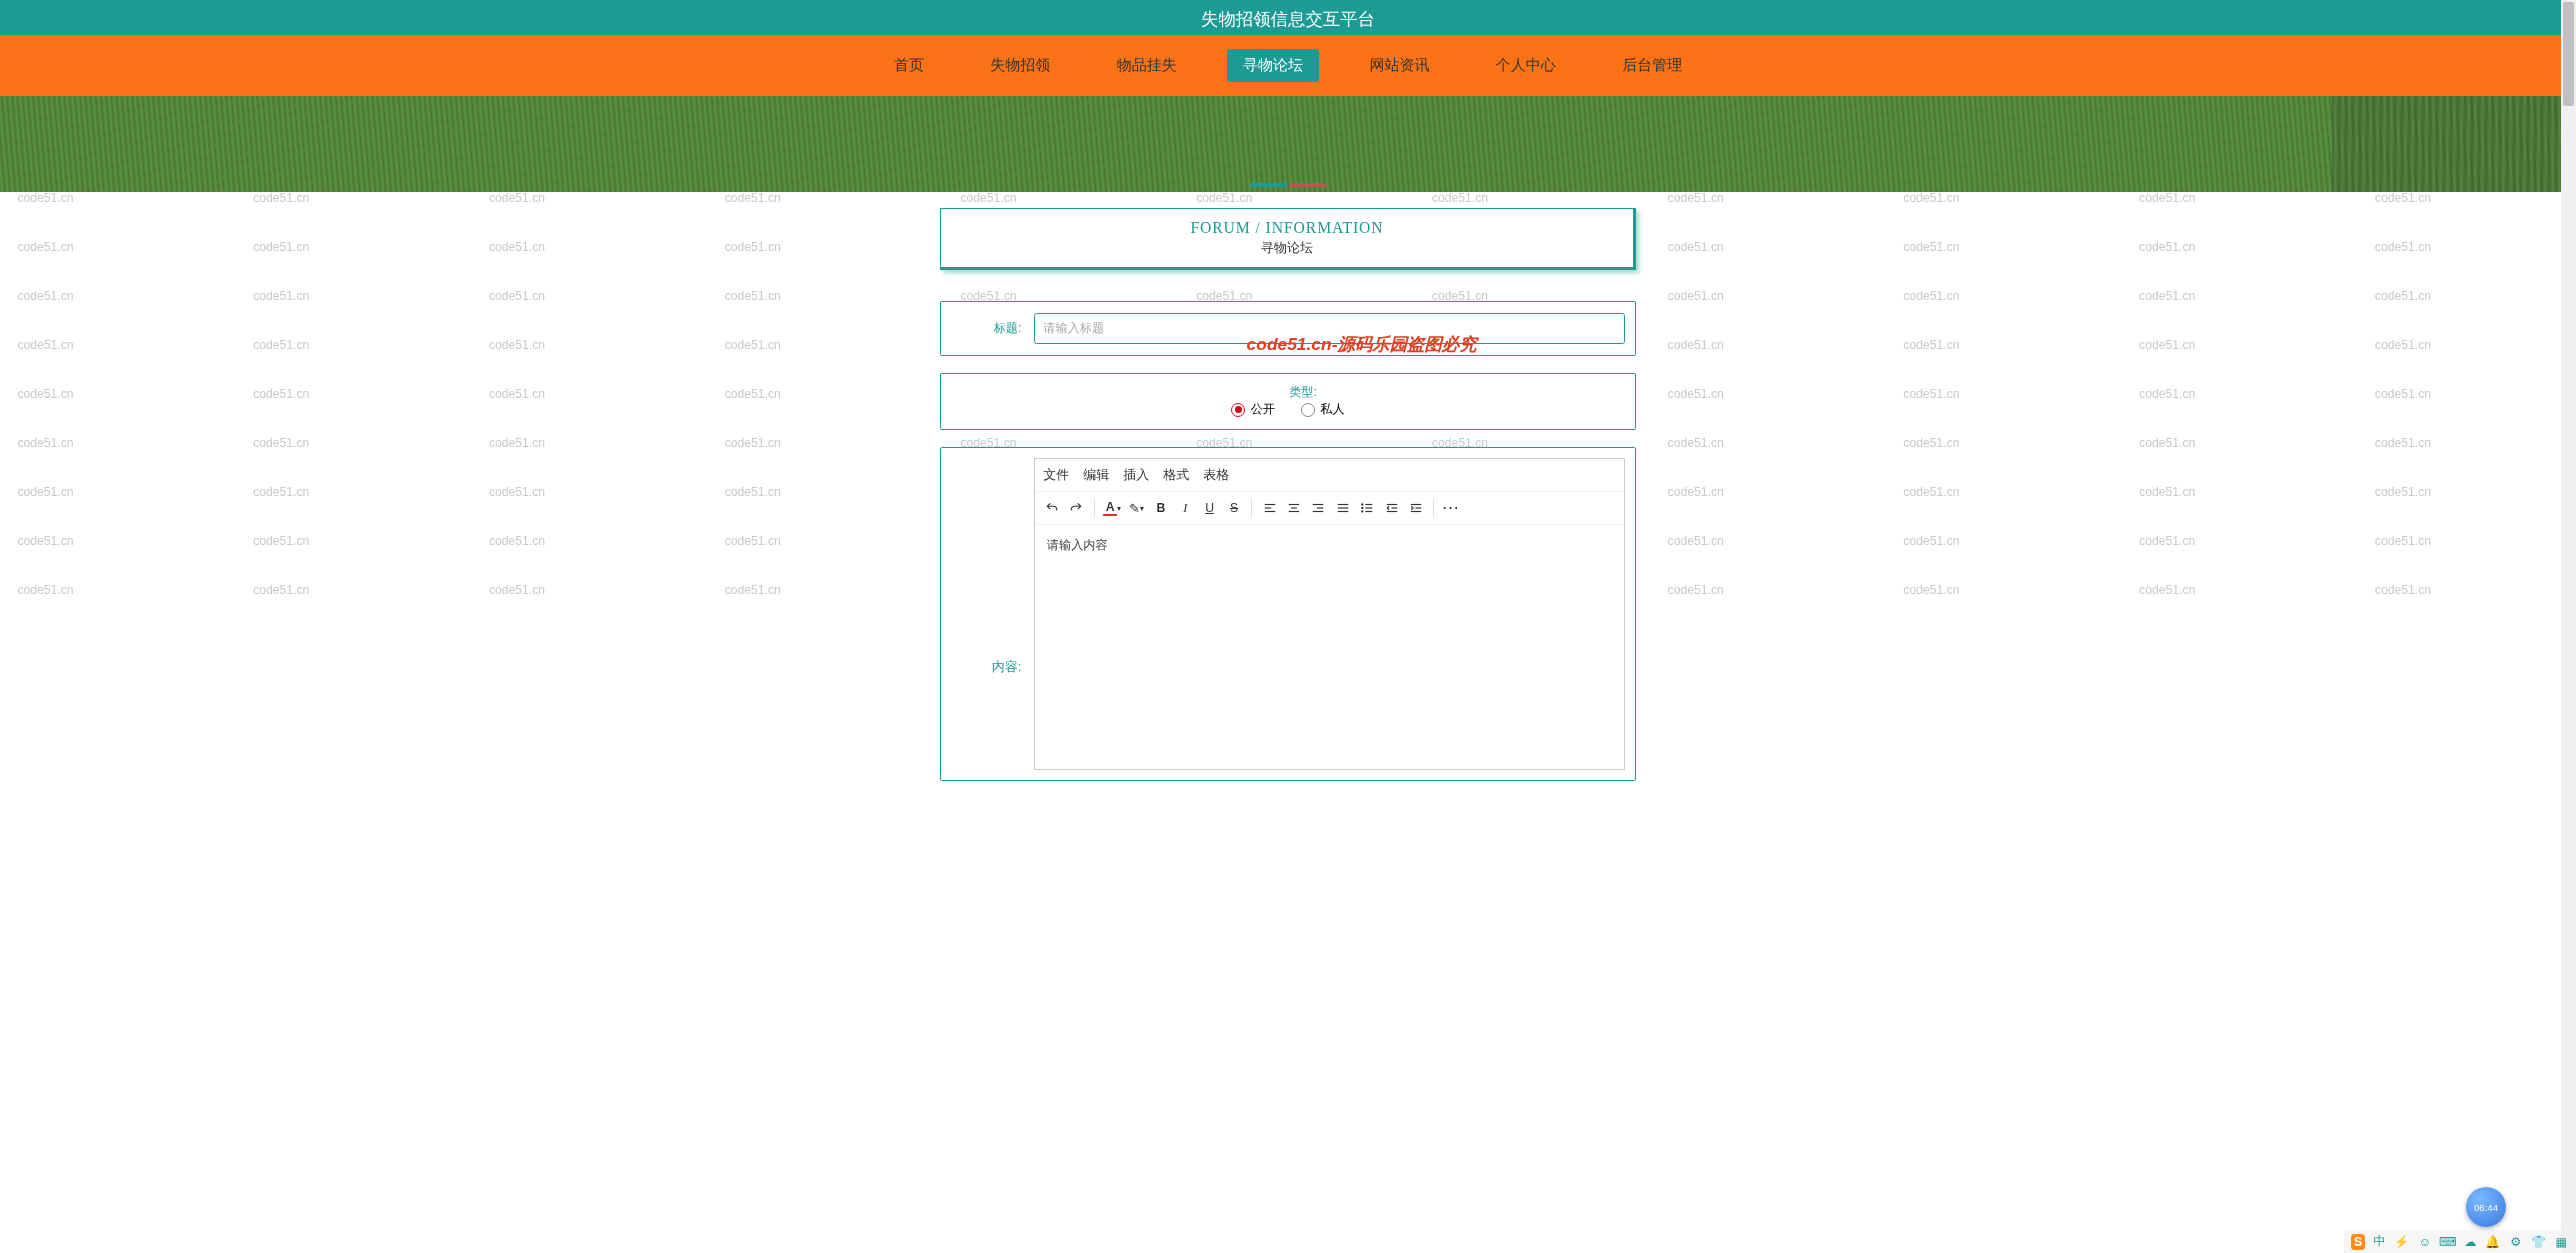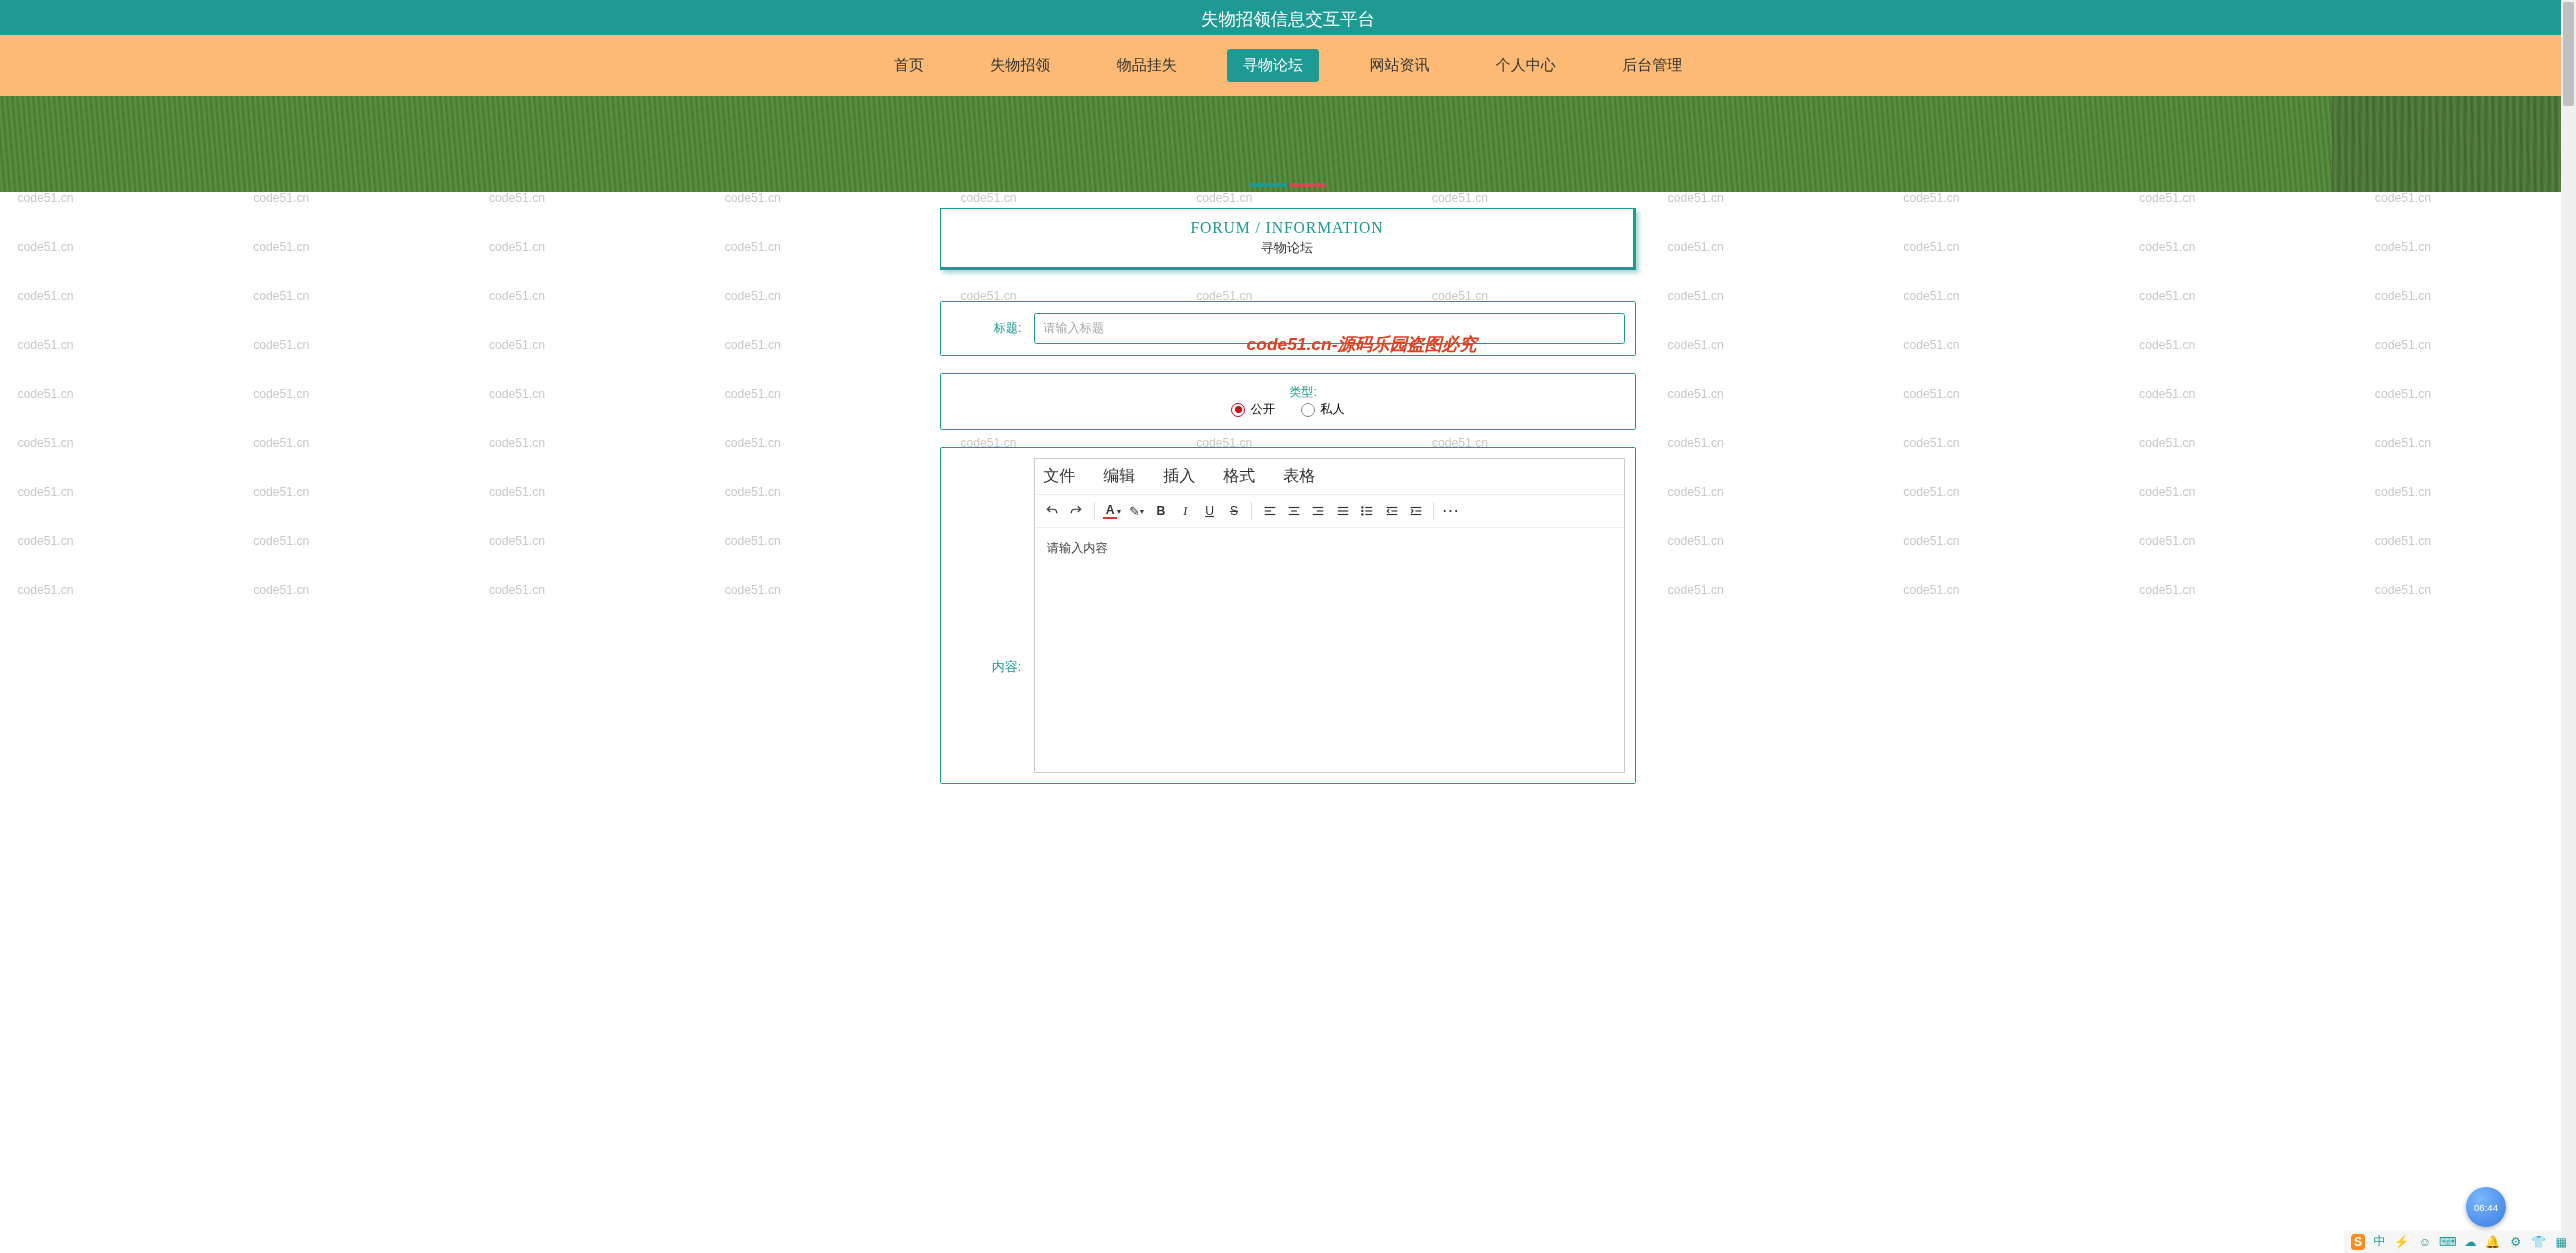--- a/index.html
+++ b/index.html
@@ -1,21 +1,21 @@
 <!DOCTYPE html>
 <html style="font-size:14px"><head>
 <meta charset="utf-8">
 <style>
 * { margin: 0; padding: 0; box-sizing: border-box; }
 body { font-family: "Microsoft YaHei", Arial, sans-serif; background: #fff; position: relative; overflow-x: hidden; }
 .watermark { position: absolute; inset: 0; pointer-events: none; z-index: 0; overflow: hidden; }
 .watermark-grid { display: grid; grid-template-columns: repeat(11, 1fr); gap: 35px 52px; padding: 44px 17.4px; }
 .watermark span { color: #c9c9c9; font-size: 12.2px; white-space: nowrap; }
 .header-bar { background: #1d9a94; color: #fff; text-align: center; padding: 7px 0; font-size: 17.4px; position: relative; z-index: 2; height: 35px; }
-.nav-bar { background: #fdba74; display: flex; justify-content: center; gap: 35px; padding: 14px 0; position: relative; z-index: 2; }
+.nav-bar { background: #f97316; display: flex; justify-content: center; gap: 35px; padding: 14px 0; position: relative; z-index: 2; }
 .nav-item { color: #333; font-size: 15px; cursor: pointer; padding: 7px 15.7px; border-radius: 3.5px; }
 .nav-item.active { background: #1d9a94; color: #fff; }
 .banner { height: 96px; background: linear-gradient(to bottom, #5a8c3e 0%, #4a7a30 60%, #3d6826 100%); position: relative; z-index: 2; overflow: hidden; }
 .banner-grass { position: absolute; inset: 0; background: repeating-linear-gradient(85deg, #4e8038 0px, #5a9240 2.6px, #467230 5.2px); }
 .banner-bamboo { position: absolute; right: 0; top: 0; width: 244px; height: 100%; background: repeating-linear-gradient(90deg, #3a5a2a 0px, #5a8040 3.5px, #3a5a2a 7px); opacity: 0.7; }
 .carousel-dots { position: absolute; bottom: 5.2px; left: 50%; transform: translateX(-50%); display: flex; gap: 1.7px; z-index: 3; }
 .dot { width: 37px; height: 3.5px; background: #c85050; }
 .dot.active { background: #1d9a94; }
 .content { position: relative; z-index: 2; width: 696px; margin: 15.7px auto 0; }
 .panel-title { background: #fff; border: 0.9px solid #1d9a94; border-bottom: 3.5px solid #1d9a94; border-right: 3.5px solid #1d9a94; text-align: center; padding: 10.4px 0; box-shadow: 2.6px 2.6px 4.4px rgba(29,154,148,0.4); }
@@ -27,21 +27,21 @@
 .form-input { flex: 1; border: 1.7px solid #1d9a94; border-radius: 2.6px; padding: 7.8px 8.7px; font-size: 12.2px; outline: none; }
 .form-input::placeholder { color: #aaa; }
 .radio-group { display: flex; gap: 26px; align-items: center; }
 .radio-item { display: flex; align-items: center; gap: 5.2px; cursor: pointer; font-size: 12.2px; }
 .radio-circle { width: 14px; height: 14px; border: 1.7px solid #888; border-radius: 50%; display: flex; align-items: center; justify-content: center; }
 .radio-circle.checked { border-color: #d0021b; }
 .radio-dot { width: 7px; height: 7px; background: #d0021b; border-radius: 50%; }
 .form-card-content { background: #fff; border: 1.7px solid #1d9a94; margin-top: 17.4px; padding: 10.4px; display: flex; border-radius: 1.7px; }
 .form-label-content { color: #1d9a94; font-size: 13px; width: 70px; text-align: right; margin-right: 12.2px; padding-top: 200px; }
 .editor { flex: 1; border: 0.9px solid #ccc; background: #fff; }
-.editor-menubar { display: flex; gap: 28px; padding: 7px 8.7px; border-bottom: 0.9px solid #eee; font-size: 16px; color: #333; }
+.editor-menubar { display: flex; gap: 14px; padding: 7px 8.7px; border-bottom: 0.9px solid #eee; font-size: 13px; color: #333; }
 .editor-menu-item { cursor: pointer; }
 .editor-toolbar { display: flex; gap: 0; padding: 3.5px 5.2px; border-bottom: 0.9px solid #eee; align-items: center; }
 .tb-btn { min-width: 24.4px; height: 24.4px; display: flex; align-items: center; justify-content: center; cursor: pointer; font-size: 12.2px; color: #333; border-radius: 2.6px; }
 .tb-sep { width: 0.9px; height: 17.4px; background: #ddd; margin: 0 5.2px; }
 .tb-svg { width: 14px; height: 14px; }
 .editor-body { min-height: 244px; padding: 12.2px; color: #404040; font-size: 12.2px; }
 .watermark-red { position: absolute; left: 50%; top: 332px; transform: translateX(-18%); color: #e04020; font-size: 17.4px; font-weight: bold; z-index: 5; pointer-events: none; white-space: nowrap; font-style: italic; }
 .float-clock { position: fixed; right: 70px; bottom: 26px; width: 40px; height: 40px; background: radial-gradient(circle at 35% 30%, #7ab8ff, #3a7ae0); border-radius: 50%; display: flex; align-items: center; justify-content: center; color: #fff; font-size: 9.6px; z-index: 10; box-shadow: 0 1.7px 5.2px rgba(0,0,0,0.3); }
 .taskbar { position: fixed; bottom: 0; right: 0; display: flex; gap: 7px; padding: 3.5px 7px; align-items: center; z-index: 10; background: rgba(240,240,240,0.6); }
 .task-icon { width: 15.7px; height: 15.7px; display: flex; align-items: center; justify-content: center; font-size: 12.2px; color: #1d9a94; }

